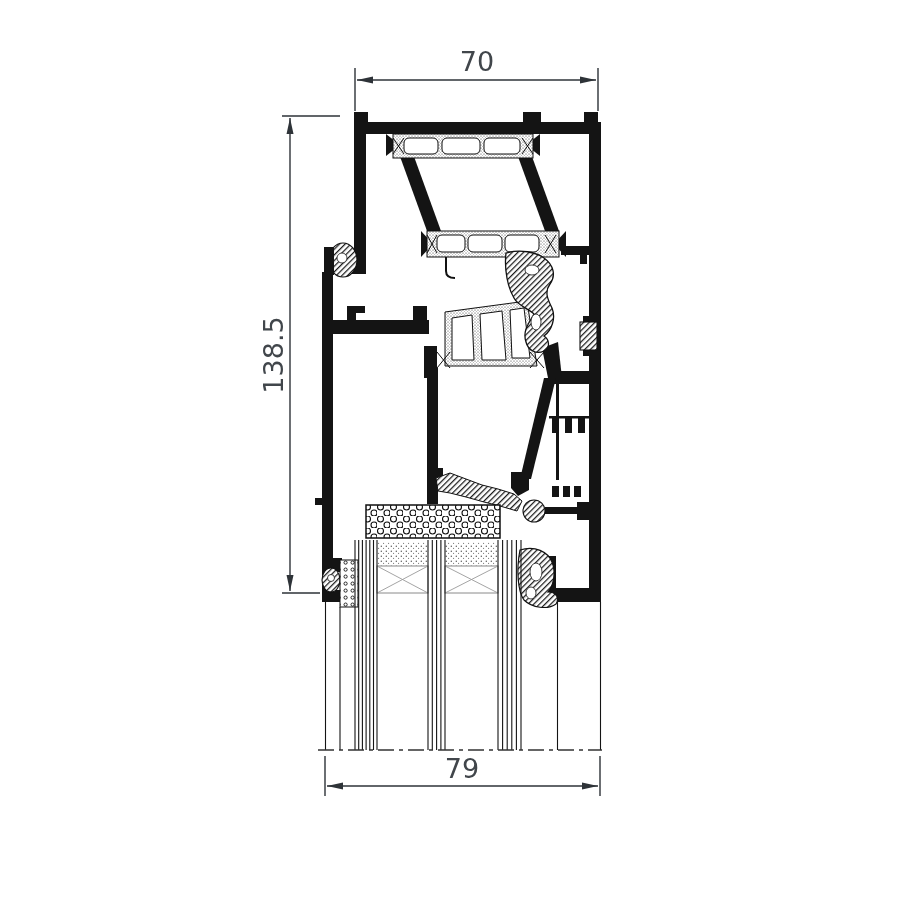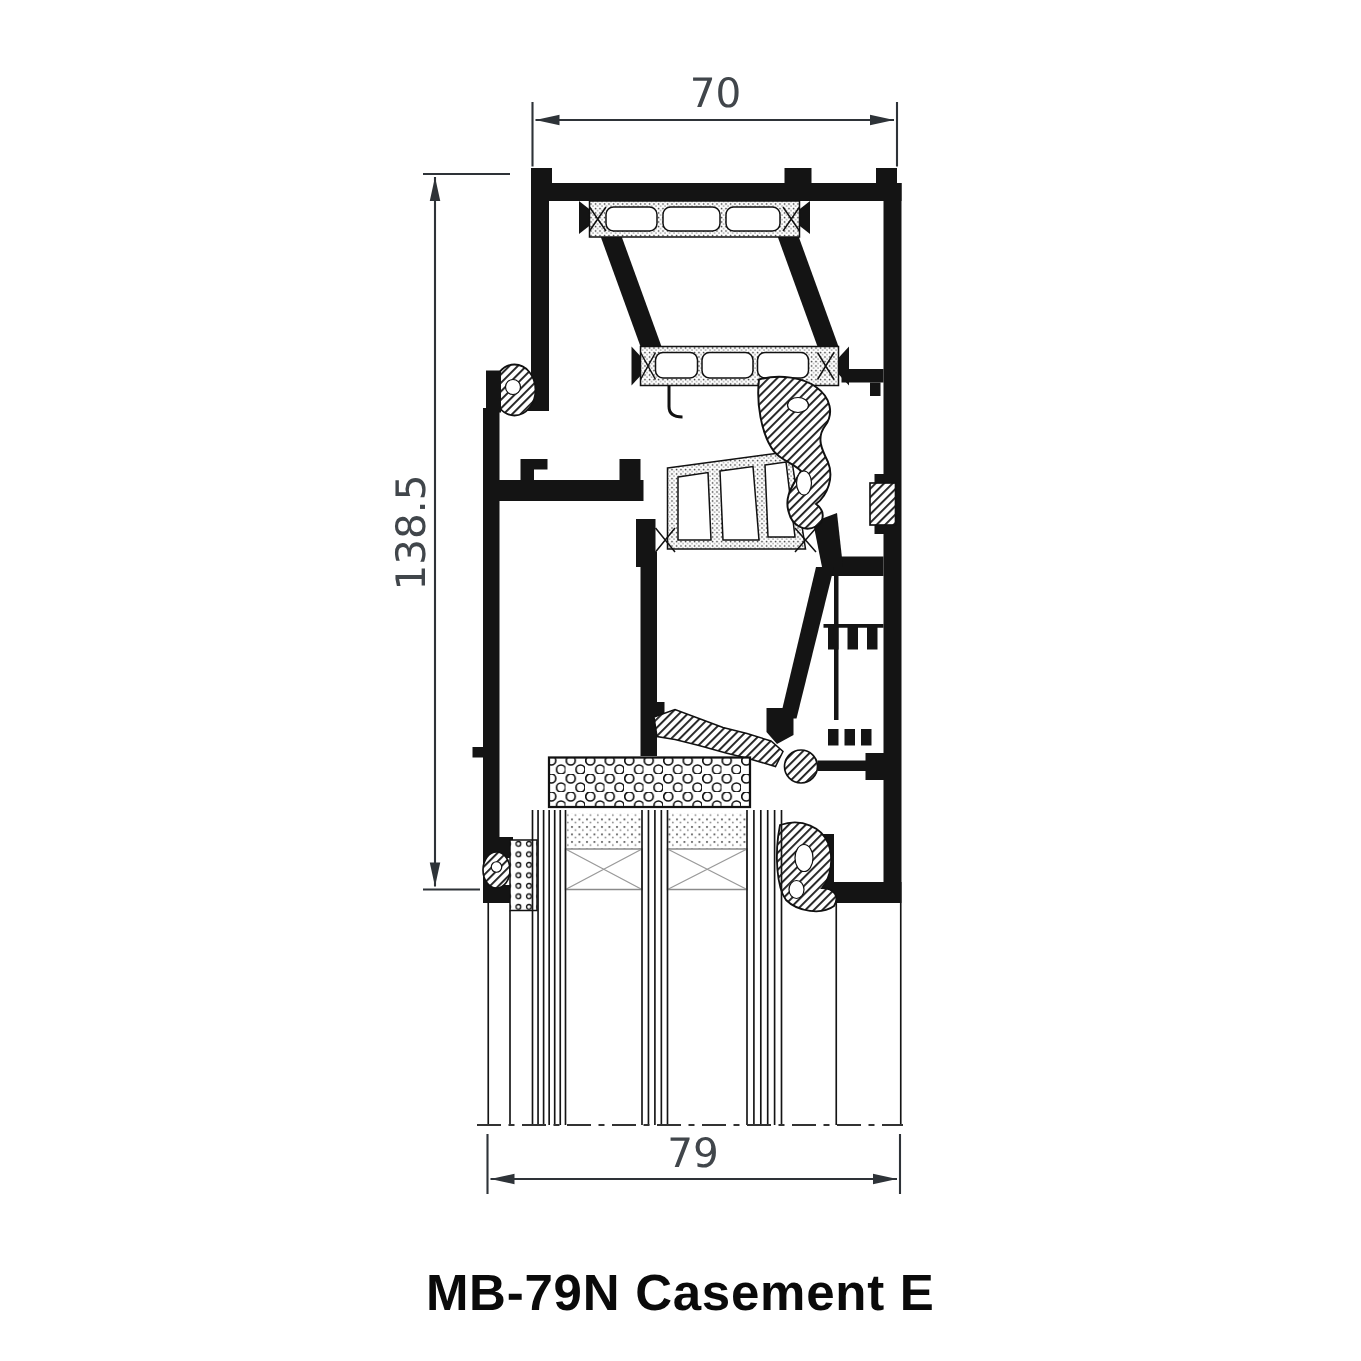--- a/index.html
+++ b/index.html
@@ -186,15 +186,14 @@
 
   <g stroke="#2e3338" stroke-width="1.4" fill="none">
     <path d="M325,756 V796 M600,756 V796"></path>
     <path d="M327,786 H598"></path>
     <polygon points="327,786 343,782.5 343,789.5" fill="#2e3338" stroke="none"></polygon>
     <polygon points="598,786 582,782.5 582,789.5" fill="#2e3338" stroke="none"></polygon>
     <text x="462" y="778" text-anchor="middle" font-size="27" fill="#41464b" stroke="none">79</text>
   </g>
 </svg>
 
-<div class="title">MB-79N Casement E</div>
 
 </div>
 
 </body></html>

